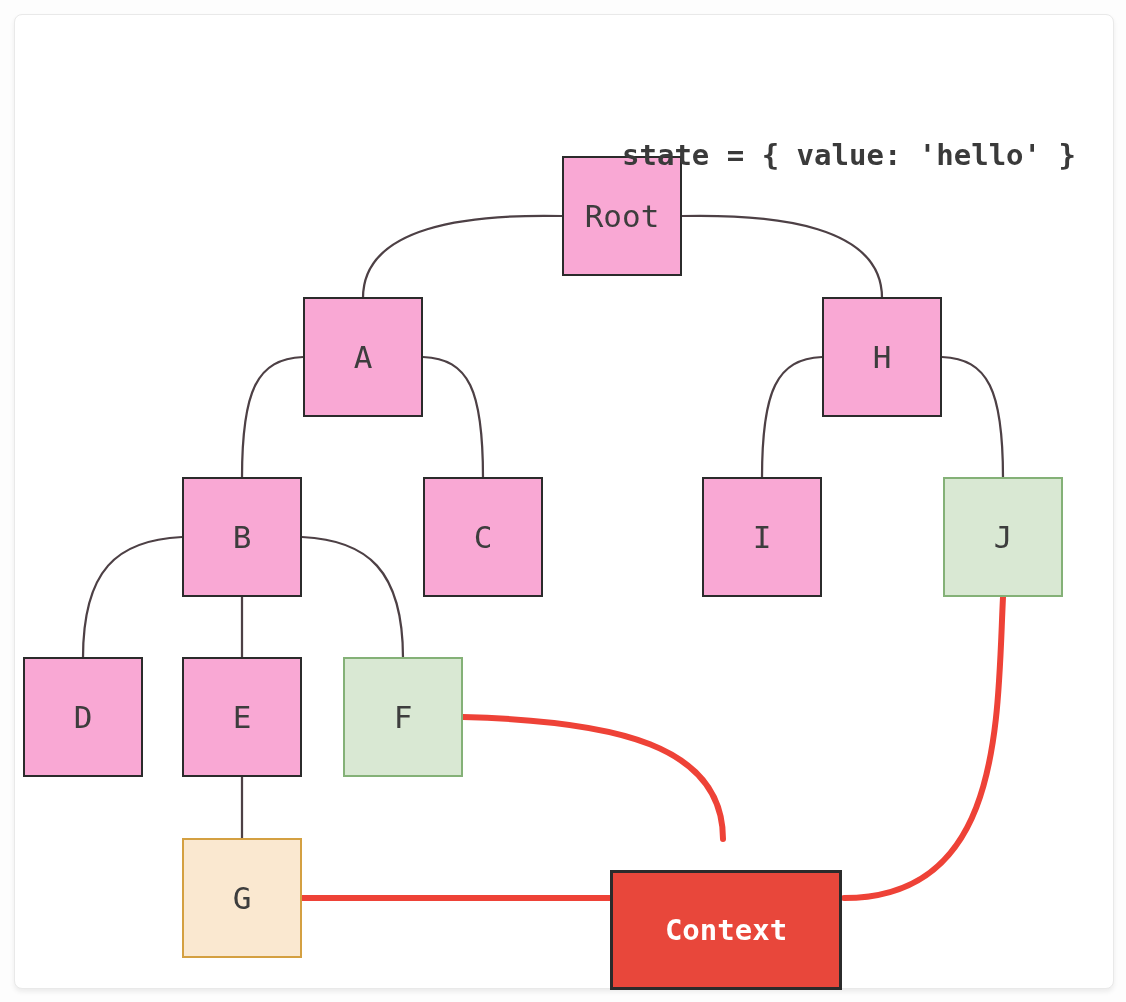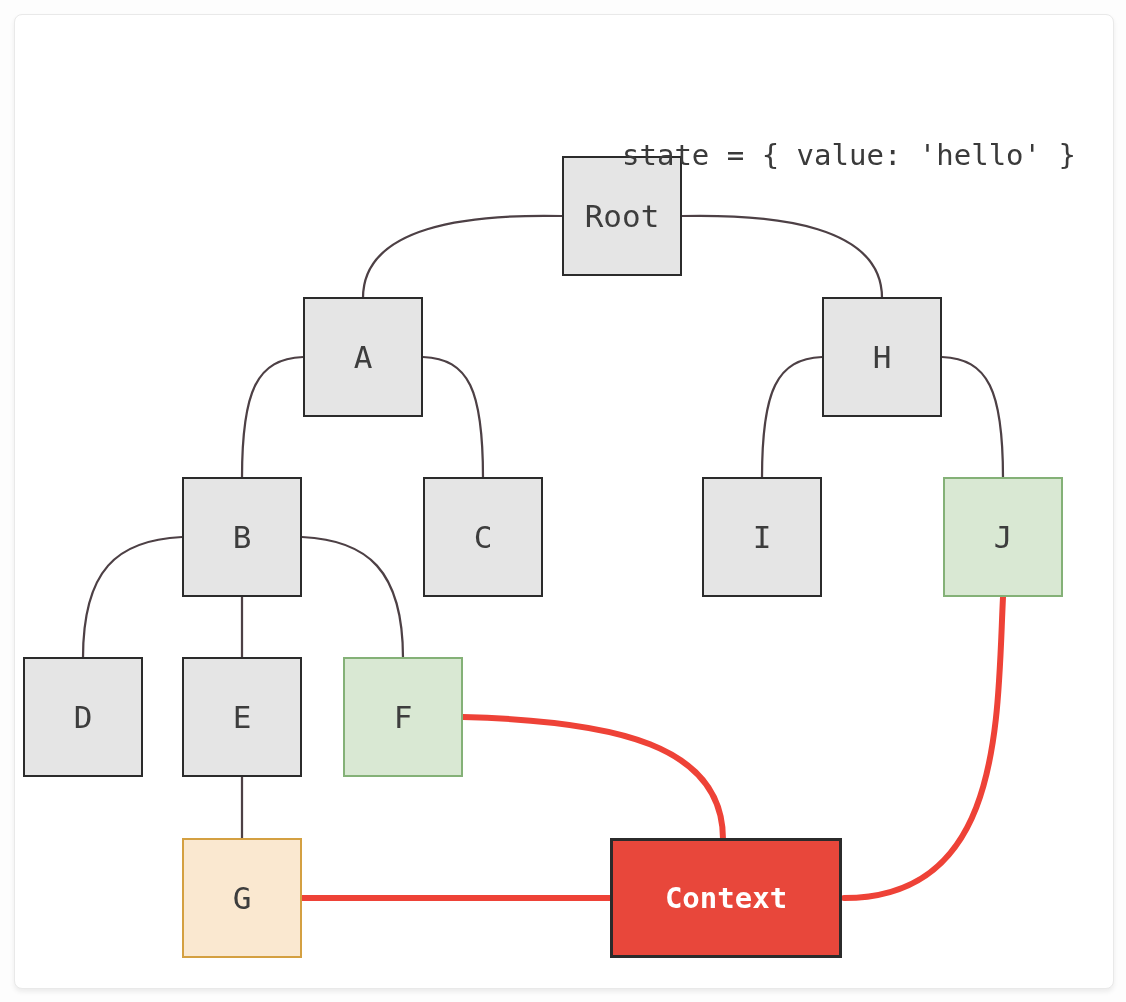--- a/index.html
+++ b/index.html
@@ -12,41 +12,41 @@
   .card{
     position:absolute;left:14px;top:14px;width:1098px;height:973px;
     background:#ffffff;
     border:1px solid #e9e9e9;border-radius:8px;
     box-shadow:0 3px 5px rgba(0,0,0,0.07);
     z-index:0;
   }
   .annotation{
     position:absolute;left:622px;top:40px;z-index:3;
     font-size:29px;line-height:46px;
-    color:#3a3a3a;white-space:pre;
+    color:#3a3a3a;white-space:pre;font-weight:bold;
   }
   svg.edges-layer{position:absolute;left:0;top:0;z-index:1;}
   .edge-tree{fill:none;stroke:var(--tree-edge,#4d4045);stroke-width:2.25px;}
   .edge-ctx{fill:none;stroke:var(--context-edge,#ee4237);stroke-width:6px;stroke-linecap:round;}
   .node{
     position:absolute;box-sizing:border-box;
     width:120px;height:120px;
-    background:#e5e5e5;
+    background:#f9a8d4;
     border:2.5px solid var(--node-border,#2b2b2b);
     display:flex;align-items:center;justify-content:center;
     font-size:31px;color:var(--label,#3d3d3d);
     z-index:2;
   }
   .node.green{background:var(--green-fill,#d9e8d3);border-color:var(--green-border,#84b177);}
   .node.orange{background:var(--orange-fill,#fae8d0);border-color:var(--orange-border,#d4a041);}
   .node.red{
     background:var(--red-fill,#e8473b);
     border:3px solid var(--node-border,#2b2b2b);
     color:#ffffff;font-weight:bold;font-size:29px;
-    width:232px;height:120px;
+    width:232px;height:120px;margin-top:32px;
   }
   #n-root{left:562px;top:156px;}
   #n-a{left:303px;top:297px;}
   #n-h{left:822px;top:297px;}
   #n-b{left:182px;top:477px;}
   #n-c{left:423px;top:477px;}
   #n-i{left:702px;top:477px;}
   #n-j{left:943px;top:477px;}
   #n-d{left:23px;top:657px;}
   #n-e{left:182px;top:657px;}

